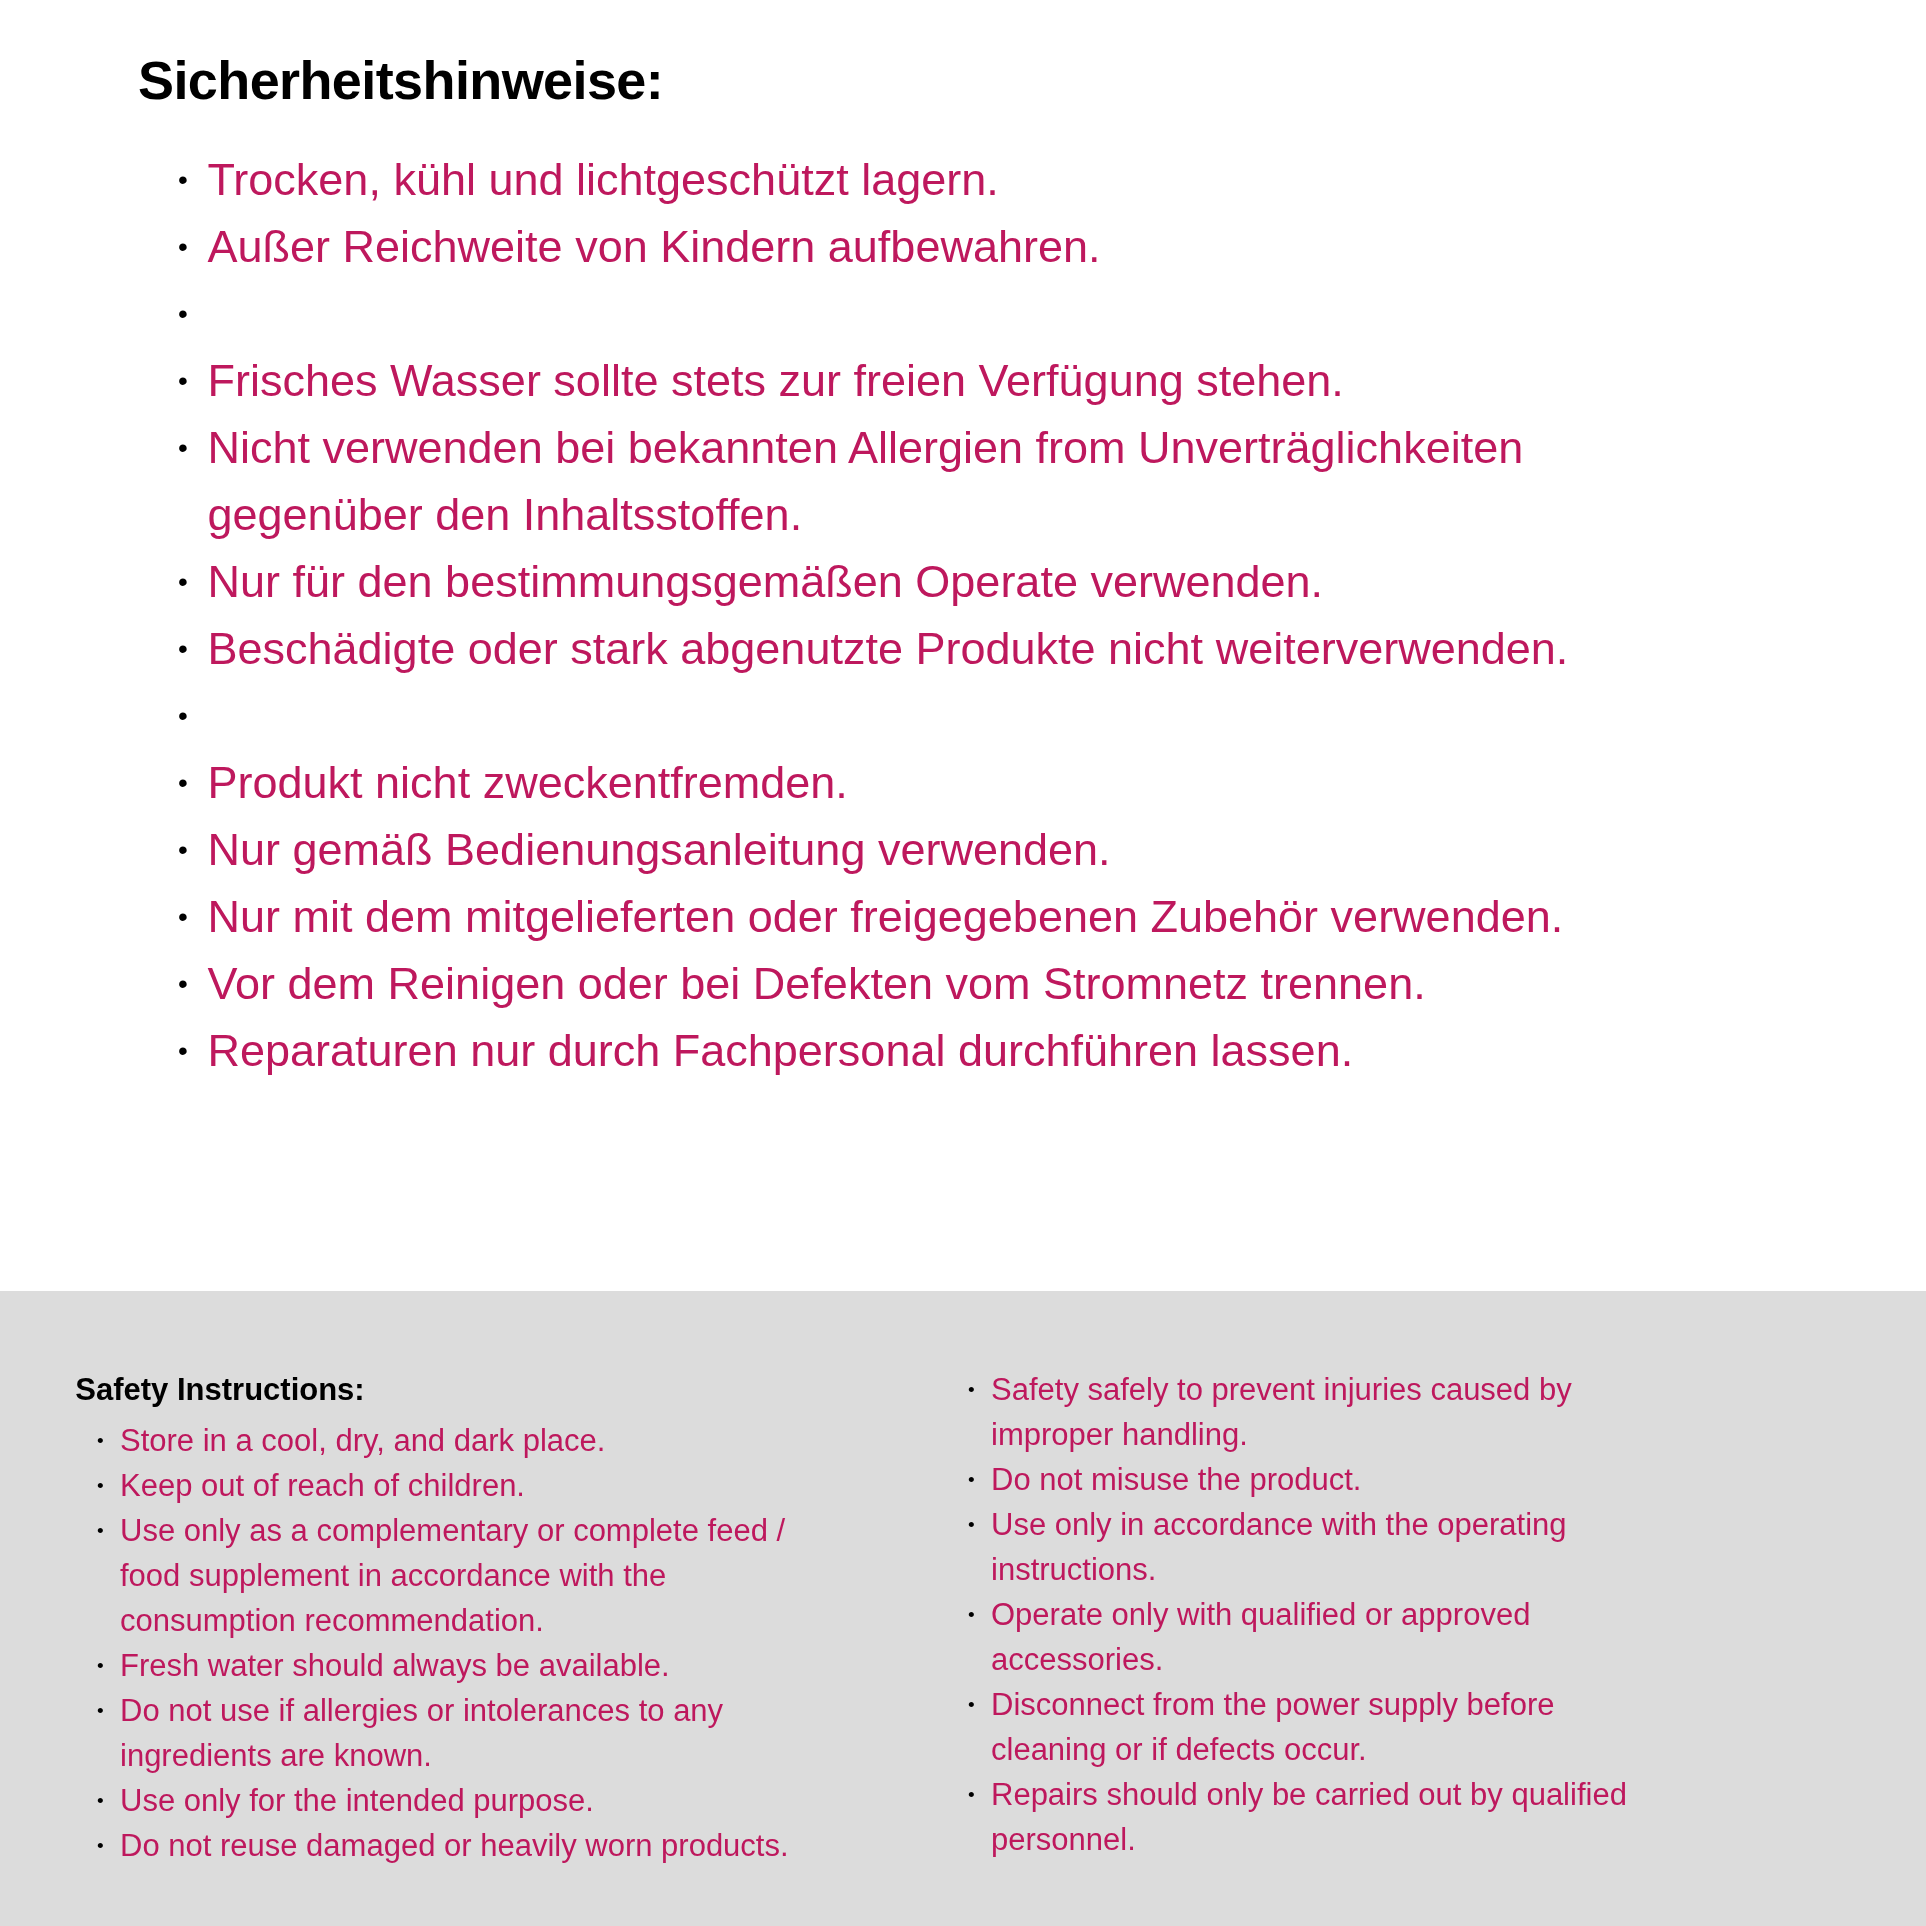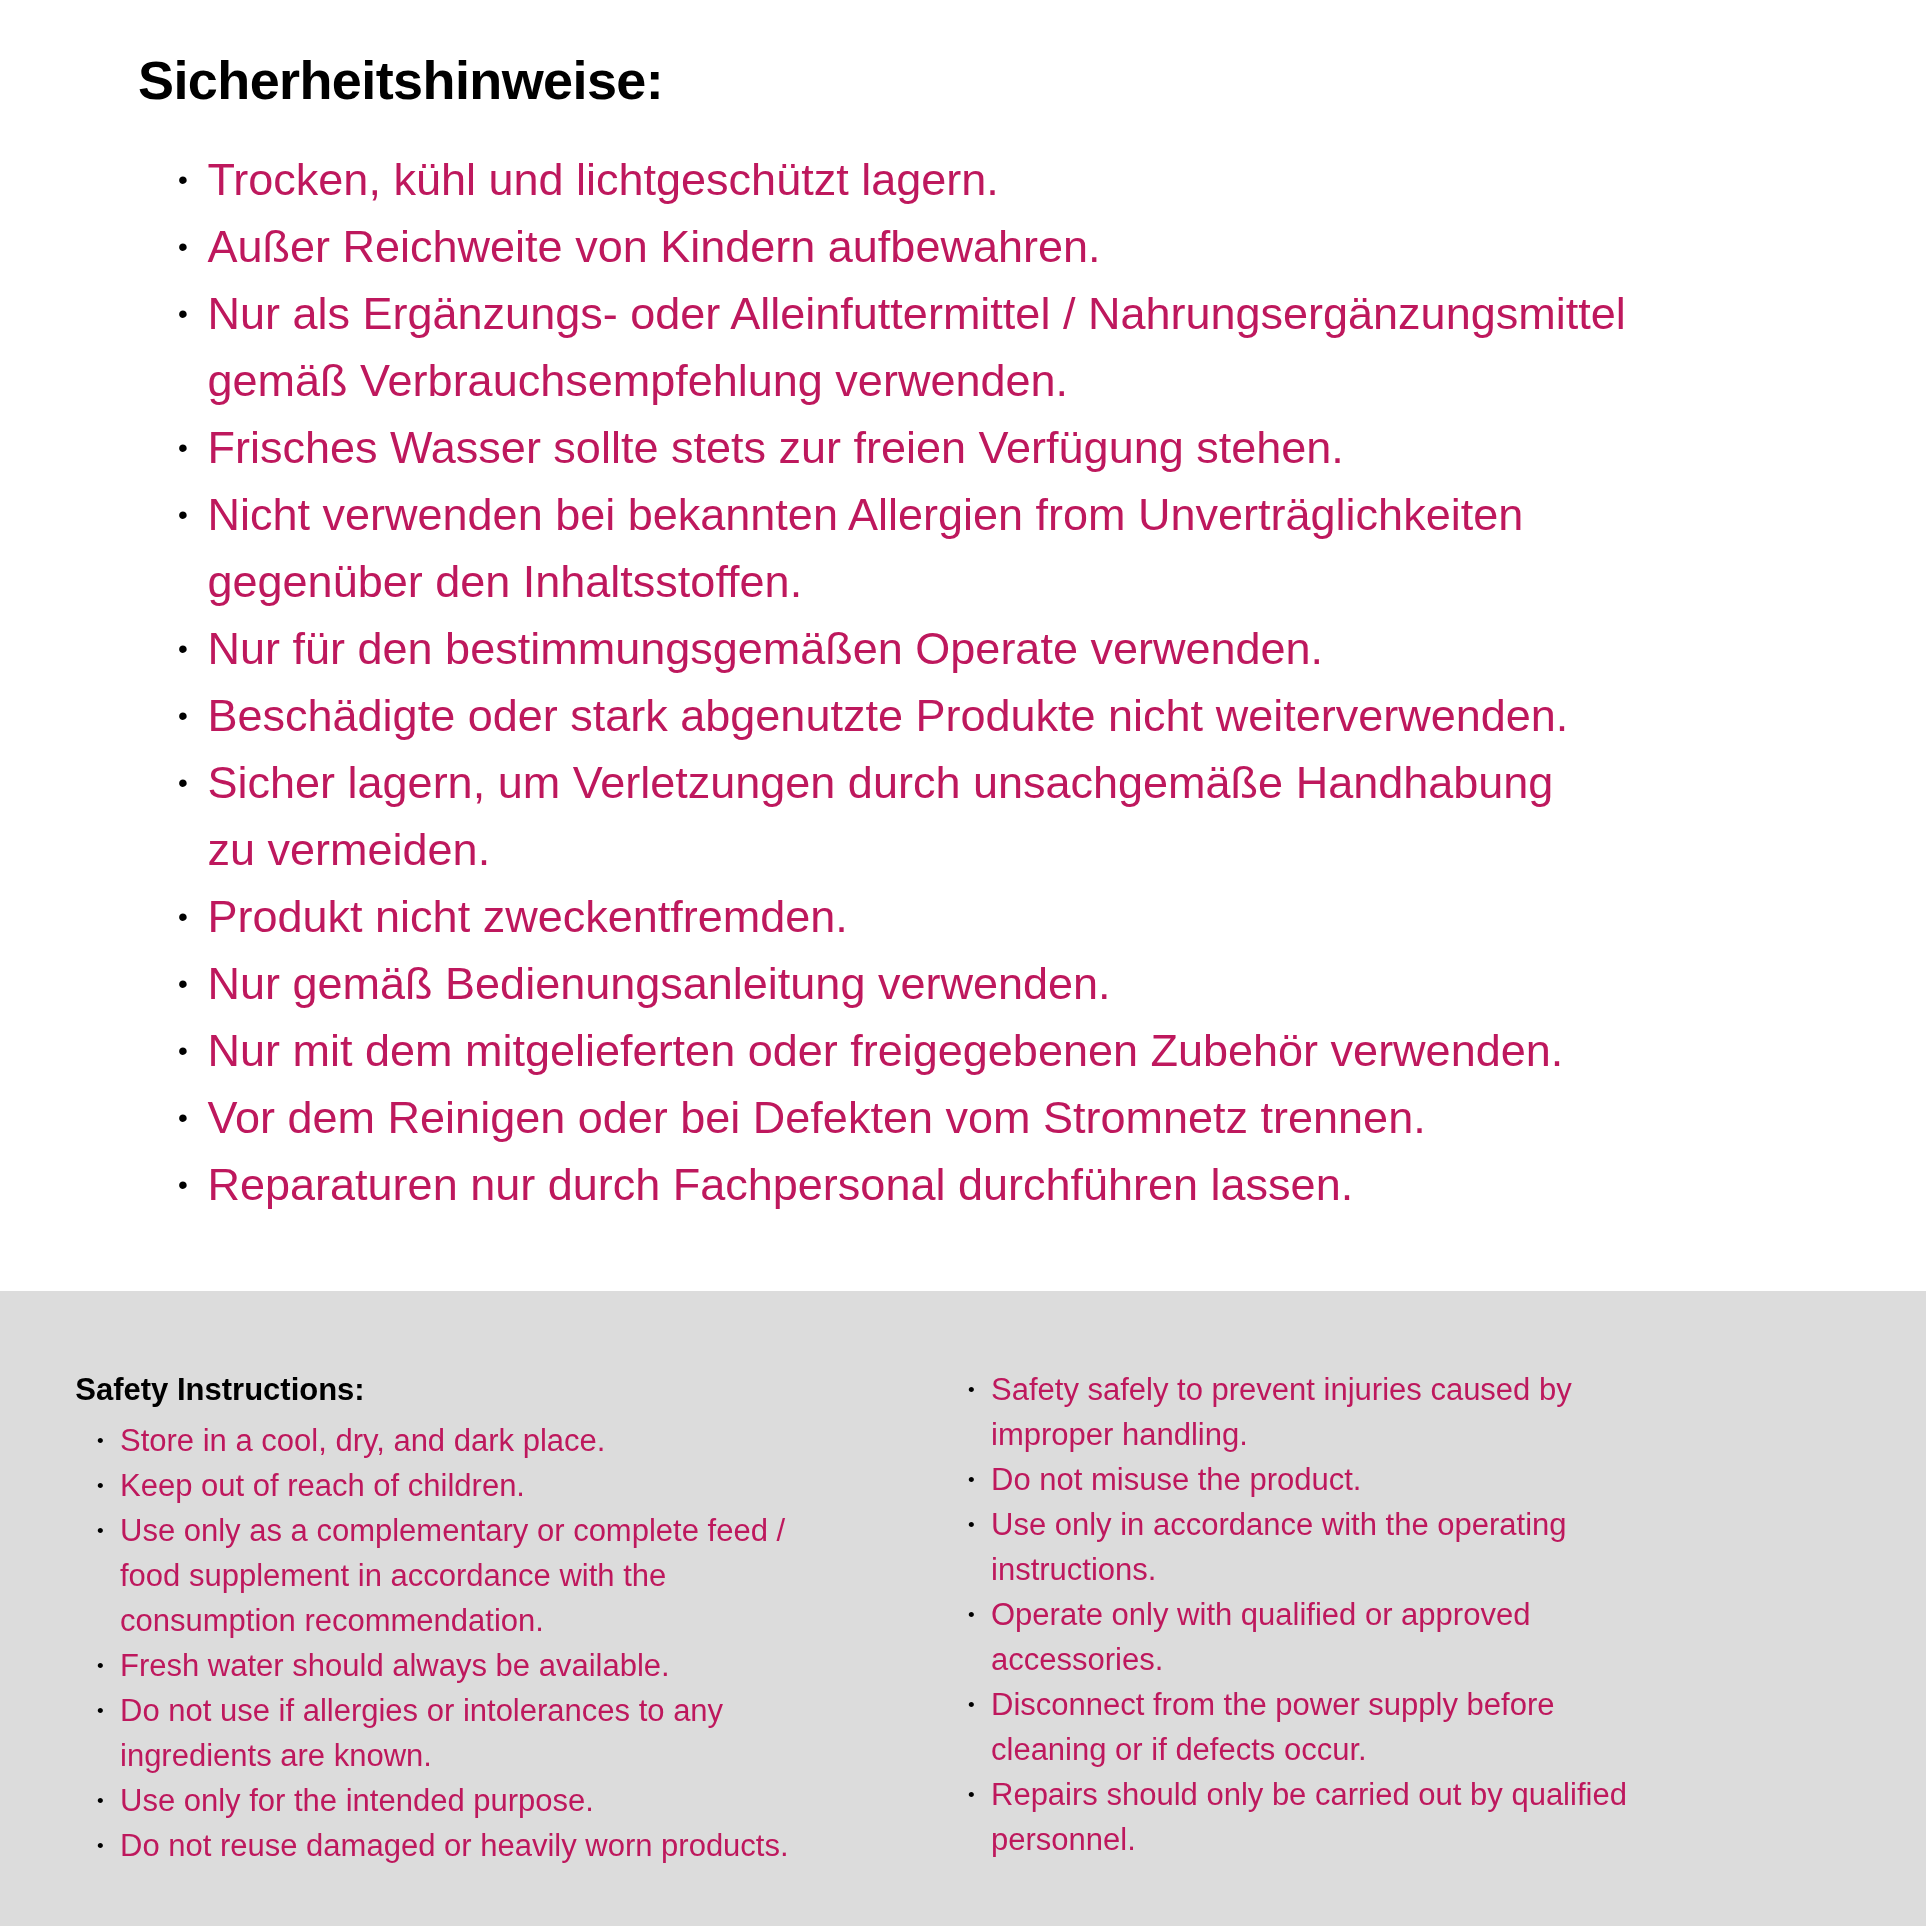--- a/index.html
+++ b/index.html
@@ -114,22 +114,20 @@
           <span class="txt">Trocken, kühl und lichtgeschützt lagern.</span>
         </li>
 
         <li class="bullet-row">
           <span class="dot">•</span>
           <span class="txt">Außer Reichweite von Kindern aufbewahren.</span>
         </li>
 
         <li class="bullet-row">
           <span class="dot">•</span>
-          <span class="txt">Nur als Ergänzungs- oder Alleinfuttermittel / Nahrungsergänzungsmittel
-gemäß Verbrauchsempfehlung verwenden.</span>
         </li>
 
         <li class="bullet-row">
           <span class="dot">•</span>
           <span class="txt">Frisches Wasser sollte stets zur freien Verfügung stehen.</span>
         </li>
 
         <li class="bullet-row">
           <span class="dot">•</span>
           <span class="txt">Nicht verwenden bei bekannten Allergien from Unverträglichkeiten
@@ -141,22 +139,20 @@
           <span class="txt">Nur für den bestimmungsgemäßen Operate verwenden.</span>
         </li>
 
         <li class="bullet-row">
           <span class="dot">•</span>
           <span class="txt">Beschädigte oder stark abgenutzte Produkte nicht weiterverwenden.</span>
         </li>
 
         <li class="bullet-row">
           <span class="dot">•</span>
-          <span class="txt">Sicher lagern, um Verletzungen durch unsachgemäße Handhabung
-zu vermeiden.</span>
         </li>
 
         <li class="bullet-row">
           <span class="dot">•</span>
           <span class="txt">Produkt nicht zweckentfremden.</span>
         </li>
 
         <li class="bullet-row">
           <span class="dot">•</span>
           <span class="txt">Nur gemäß Bedienungsanleitung verwenden.</span>

